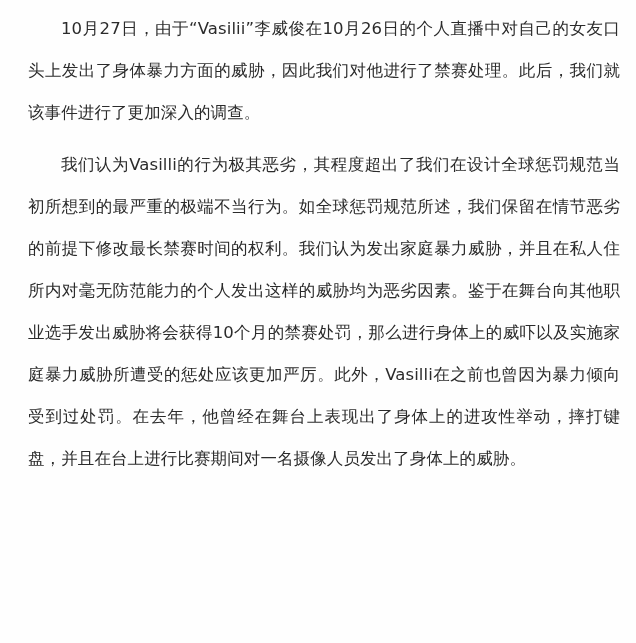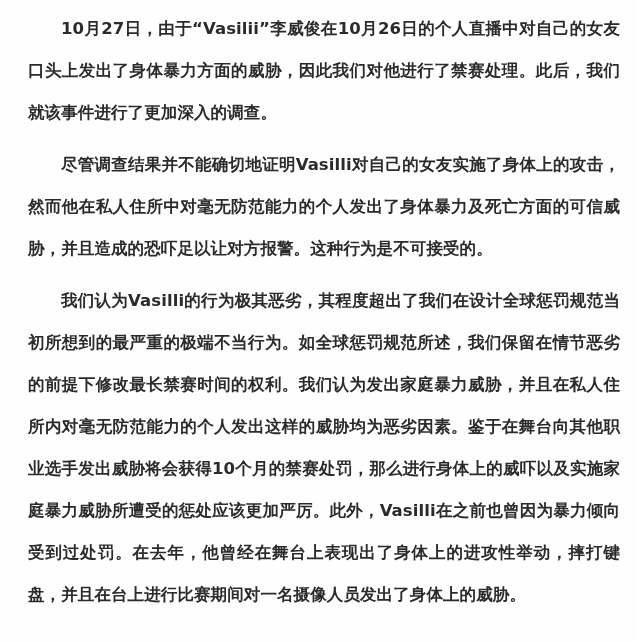--- a/index.html
+++ b/index.html
@@ -12,21 +12,20 @@
     height: 643px;
     overflow: hidden;
     font-family: "DejaVu Sans", "Liberation Sans", sans-serif;
   }
   .document {
     box-sizing: border-box;
     width: 636px;
     height: 643px;
     background: #fefefe;
     padding: 8px 16px 0 28px;
-    font-weight: bold;
   }
   .para {
     margin: 0;
     padding: 0;
     color: #2b2b2b;
     font-size: 16.5px;
     line-height: 42px;
     text-align: justify;
     text-justify: inter-ideograph;
     text-indent: 2em;
@@ -35,15 +34,14 @@
   }
   .para + .para {
     margin-top: 10px;
   }
 </style>
 </head>
 <body>
 
 <div class="document">
   <p class="para">10月27日，由于“Vasilii”李威俊在10月26日的个人直播中对自己的女友口头上发出了身体暴力方面的威胁，因此我们对他进行了禁赛处理。此后，我们就该事件进行了更加深入的调查。</p>
-  <p class="para">尽管调查结果并不能确切地证明Vasilli对自己的女友实施了身体上的攻击，然而他在私人住所中对毫无防范能力的个人发出了身体暴力及死亡方面的可信威胁，并且造成的恐吓足以让对方报警。这种行为是不可接受的。</p>
   <p class="para">我们认为Vasilli的行为极其恶劣，其程度超出了我们在设计全球惩罚规范当初所想到的最严重的极端不当行为。如全球惩罚规范所述，我们保留在情节恶劣的前提下修改最长禁赛时间的权利。我们认为发出家庭暴力威胁，并且在私人住所内对毫无防范能力的个人发出这样的威胁均为恶劣因素。鉴于在舞台向其他职业选手发出威胁将会获得10个月的禁赛处罚，那么进行身体上的威吓以及实施家庭暴力威胁所遭受的惩处应该更加严厉。此外，Vasilli在之前也曾因为暴力倾向受到过处罚。在去年，他曾经在舞台上表现出了身体上的进攻性举动，摔打键盘，并且在台上进行比赛期间对一名摄像人员发出了身体上的威胁。</p>
 </div>
 
 </body></html>

